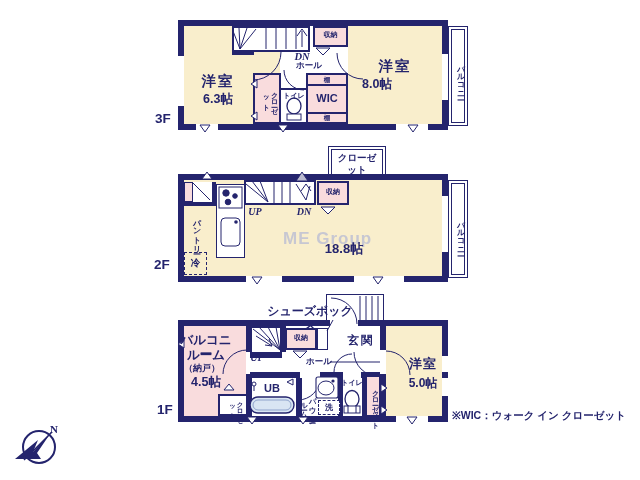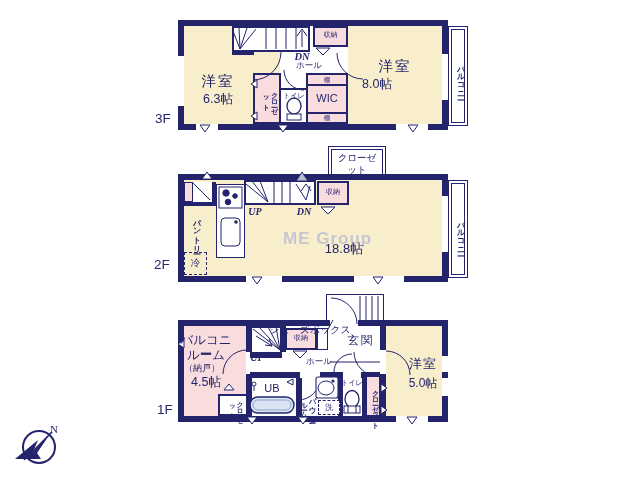--- a/index.html
+++ b/index.html
@@ -6,21 +6,21 @@
   #plan{position:relative;width:640px;height:480px;background:#ffffff;overflow:hidden;
         font-family:"Liberation Sans",sans-serif;color:#24246D;}
   .abs{position:absolute;}
   .wall{position:absolute;background:#24246D;}
   .cream{background:#F9EECC;}
   .pink{background:#F9DCDD;}
   .white{background:#ffffff;}
   .b2{border:2px solid #24246D;box-sizing:border-box;}
   .b1{border:1.4px solid #24246D;box-sizing:border-box;}
   .dash{border:1px dashed #24246D;box-sizing:border-box;}
-  .txt{position:absolute;color:#24246D;font-weight:normal;text-align:center;line-height:1.15;}
+  .txt{position:absolute;color:#24246D;font-weight:bold;text-align:center;line-height:1.15;}
   .vtxt{position:absolute;color:#24246D;font-weight:bold;writing-mode:vertical-rl;text-align:center;line-height:1.15;}
   .stair-label{font-family:"Liberation Serif",serif;font-style:italic;font-weight:bold;}
   .win-h{position:absolute;height:6px;background:linear-gradient(to bottom,#fff 0 42%,#24246D 42% 58%,#fff 58% 100%);}
   .win-v{position:absolute;width:6px;background:linear-gradient(to right,#fff 0 42%,#24246D 42% 58%,#fff 58% 100%);}
   .dbl{position:absolute;border:1.5px solid #24246D;box-sizing:border-box;background:#fff;}
   .dbl-in{position:absolute;inset:2px;border:1px solid #24246D;}
   .wm{position:absolute;color:#C7C7D2;font-weight:bold;font-size:17px;letter-spacing:1px;}
   svg{position:absolute;left:0;top:0;pointer-events:none;}
 </style>
 </head>
@@ -207,28 +207,29 @@
   <div class="txt stair-label" style="left:243px;top:206px;width:24px;font-size:10px;">UP</div>
   <div class="txt stair-label" style="left:292px;top:206px;width:24px;font-size:10px;">DN</div>
   <div class="txt" style="left:336px;top:152px;width:42px;font-size:9.5px;line-height:1.3;">クローゼット</div>
   <div class="vtxt" style="left:451px;top:204px;width:14px;height:58px;font-size:8px;">バルコニー</div>
 
   <div class="txt" style="left:152px;top:402px;width:26px;font-size:13.5px;">1F</div>
   <div class="txt" style="left:176px;top:333px;width:60px;font-size:12.5px;">バルコニー</div>
   <div class="txt" style="left:176px;top:348px;width:60px;font-size:12.5px;">ルーム</div>
   <div class="txt" style="left:172px;top:363px;width:60px;font-size:9px;">（納戸）</div>
   <div class="txt" style="left:176px;top:375px;width:60px;font-size:12.5px;">4.5帖</div>
-  <div class="txt" style="left:266px;top:324px;width:88px;font-size:10px;">シューズボックス</div>
+  <div class="txt" style="left:266px;top:305px;width:88px;font-size:12px;">シューズボックス</div>
   <div class="txt" style="left:285px;top:334px;width:32px;font-size:7px;">収納</div>
   <div class="txt" style="left:337px;top:334px;width:48px;font-size:11.5px;letter-spacing:2px;">玄関</div>
   <div class="txt" style="left:297px;top:357px;width:44px;font-size:8.5px;">ホール</div>
   <div class="txt stair-label" style="left:245px;top:352px;width:24px;font-size:10px;">UP</div>
   <div class="txt" style="left:254px;top:382px;width:36px;font-size:11px;">UB</div>
   <div class="vtxt" style="left:298px;top:389px;width:18px;height:33px;font-size:7.5px;">パウダールーム</div>
   <div class="txt" style="left:318px;top:403px;width:22px;font-size:8px;">洗</div>
   <div class="txt" style="left:340px;top:379px;width:24px;font-size:7px;">トイレ</div>
   <div class="vtxt" style="left:368px;top:380px;width:11px;height:50px;font-size:7px;">クローゼット</div>
   <div class="vtxt" style="left:222px;top:396px;width:22px;height:24px;font-size:6.5px;">クローゼット</div>
   <div class="txt" style="left:398px;top:357px;width:50px;font-size:13px;letter-spacing:1px;">洋室</div>
   <div class="txt" style="left:398px;top:377px;width:50px;font-size:12px;">5.0帖</div>
 
+  <div class="txt" style="left:452px;top:409px;width:188px;font-size:10.5px;text-align:left;">※WIC：ウォーク イン クローゼット</div>
   <div class="txt" style="left:46px;top:423px;width:16px;font-size:11px;font-family:'Liberation Serif',serif;">N</div>
 </div>
 
 </body></html>

